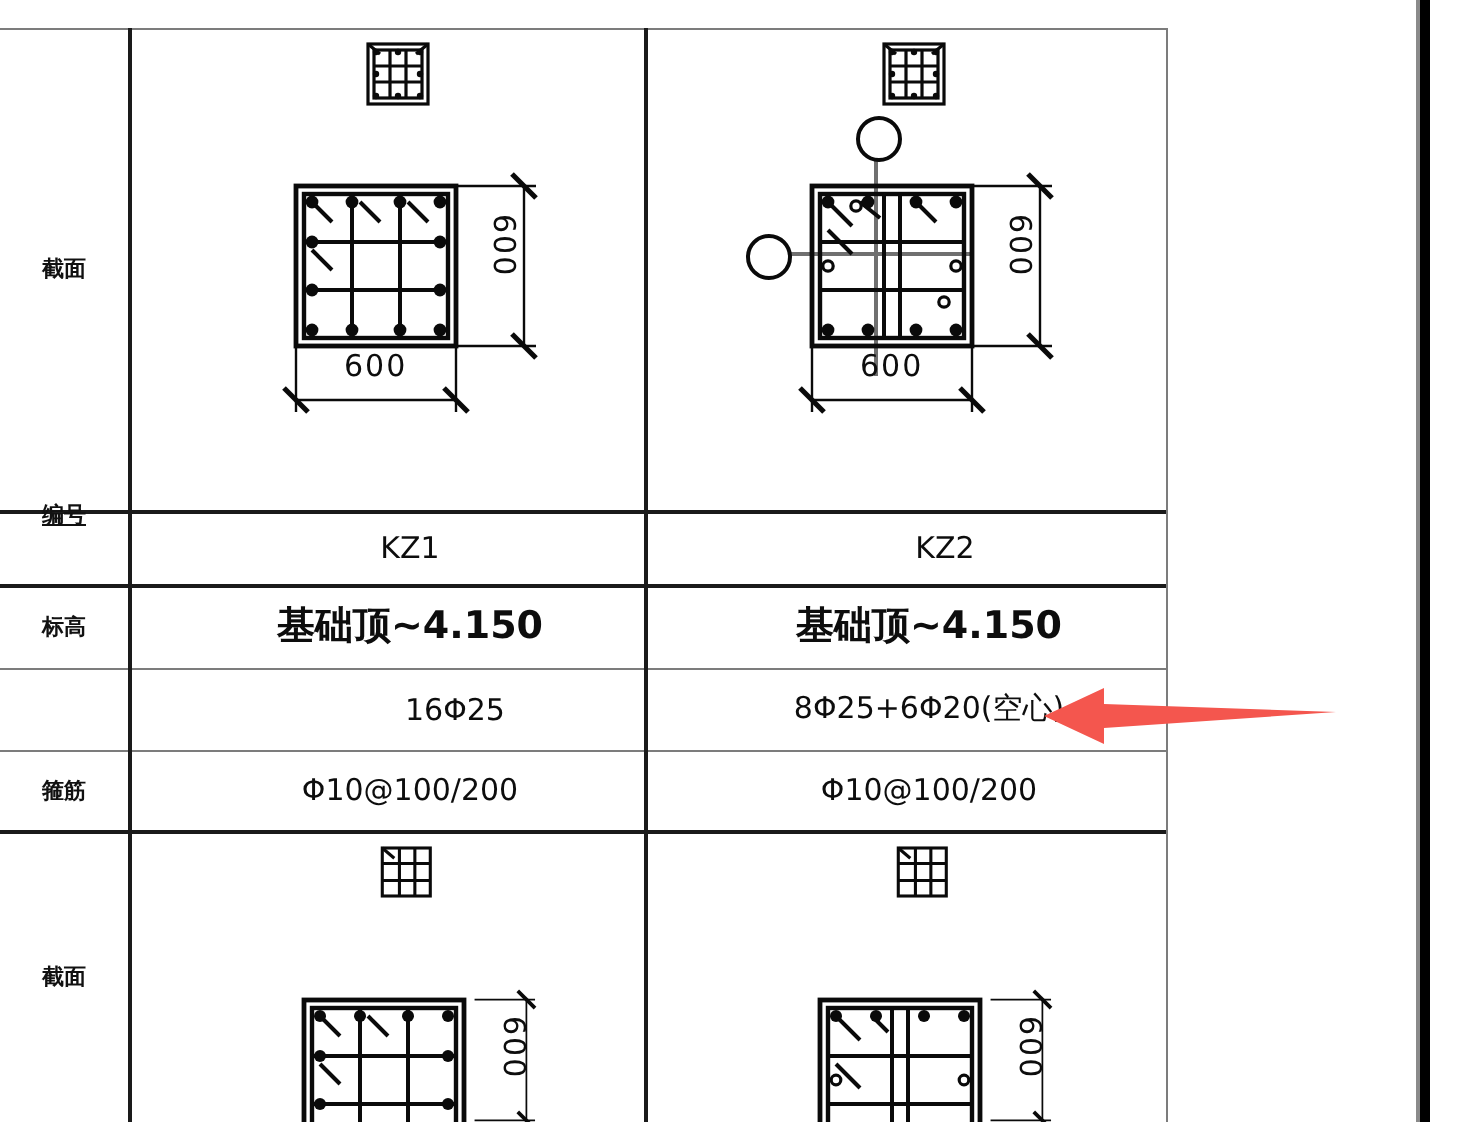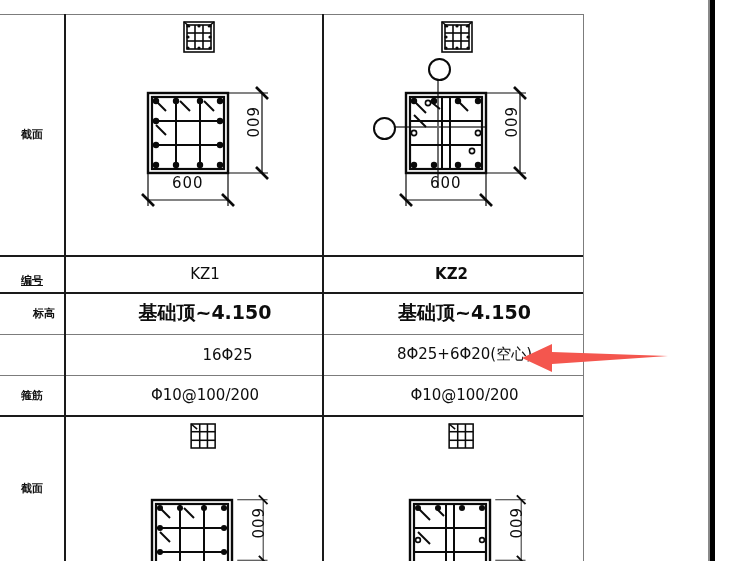--- a/index.html
+++ b/index.html
@@ -161,33 +161,33 @@
     <div class="tbl-line-h strong" style="top:278px; width:584px;"></div>
     <div class="tbl-line-h" style="top:320px; width:584px;"></div>
     <div class="tbl-line-h" style="top:361px; width:584px;"></div>
     <div class="tbl-line-h strong" style="top:401px; width:584px;"></div>
 
     <div class="tbl-line-v strong" style="left:64px;  height:547px;"></div>
     <div class="tbl-line-v strong" style="left:322px; height:547px;"></div>
     <div class="tbl-line-v" style="left:583px; height:547px;"></div>
 
     <div class="row-label" style="top:0px;   height:241px;">截面</div>
-    <div class="row-label" style="top:248px; height:37px;text-decoration:underline;">编号</div>
-    <div class="row-label" style="top:278px; height:42px;padding-left:12px;">标高</div>
+    <div class="row-label" style="top:225px; height:37px;text-decoration:underline;">编号</div>
+    <div class="row-label" style="top:278px; height:42px;">标高</div>
     <div class="row-label" style="top:361px; height:40px;">箍筋</div>
     <div class="row-label" style="top:401px; height:146px;">截面</div>
 
     <div class="cell-text" style="left:64px;  top:241px; width:258px; height:37px;">KZ1</div>
     <div class="cell-text" style="left:64px;  top:278px; width:258px; height:42px;">
       <span class="cjk">基础顶~4.150</span>
     </div>
     <div class="cell-text" style="left:64px;  top:320px; width:303px; height:41px;">16Φ25</div>
     <div class="cell-text" style="left:64px;  top:361px; width:258px; height:40px;">Φ10@100/200</div>
 
-    <div class="cell-text" style="left:309px; top:241px; width:261px; height:37px;font-weight:bold;">KZ2</div>
+    <div class="cell-text" style="left:330px; top:241px; width:261px; height:37px;">KZ2</div>
     <div class="cell-text" style="left:322px; top:278px; width:261px; height:42px;">
       <span class="cjk">基础顶~4.150</span>
     </div>
     <div class="cell-text" style="left:322px; top:320px; width:261px; height:41px;">8Φ25+6Φ20(空心)</div>
     <div class="cell-text" style="left:322px; top:361px; width:261px; height:40px;">Φ10@100/200</div>
   </div>
 
   <svg class="thumb-icon" style="left:179px; top:16px;" width="42" height="42" viewBox="0 0 42 42">
     <g stroke="#0a0a0a" fill="none" stroke-width="1.6">
       <rect x="5" y="6" width="30" height="30"></rect>

